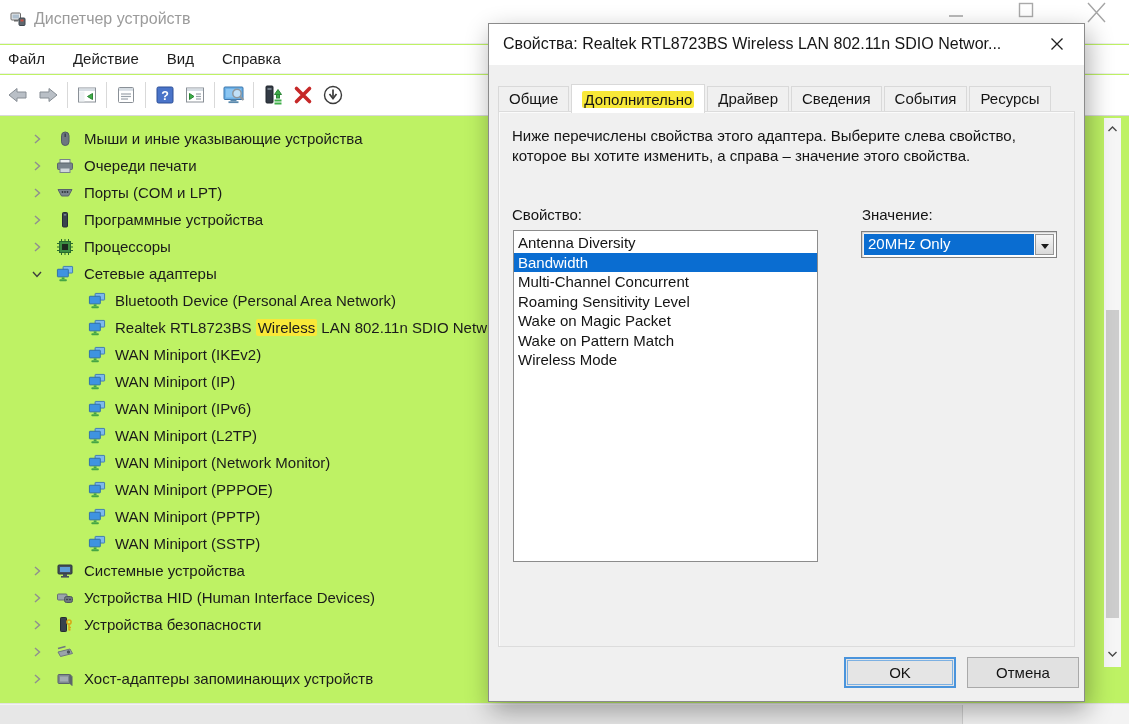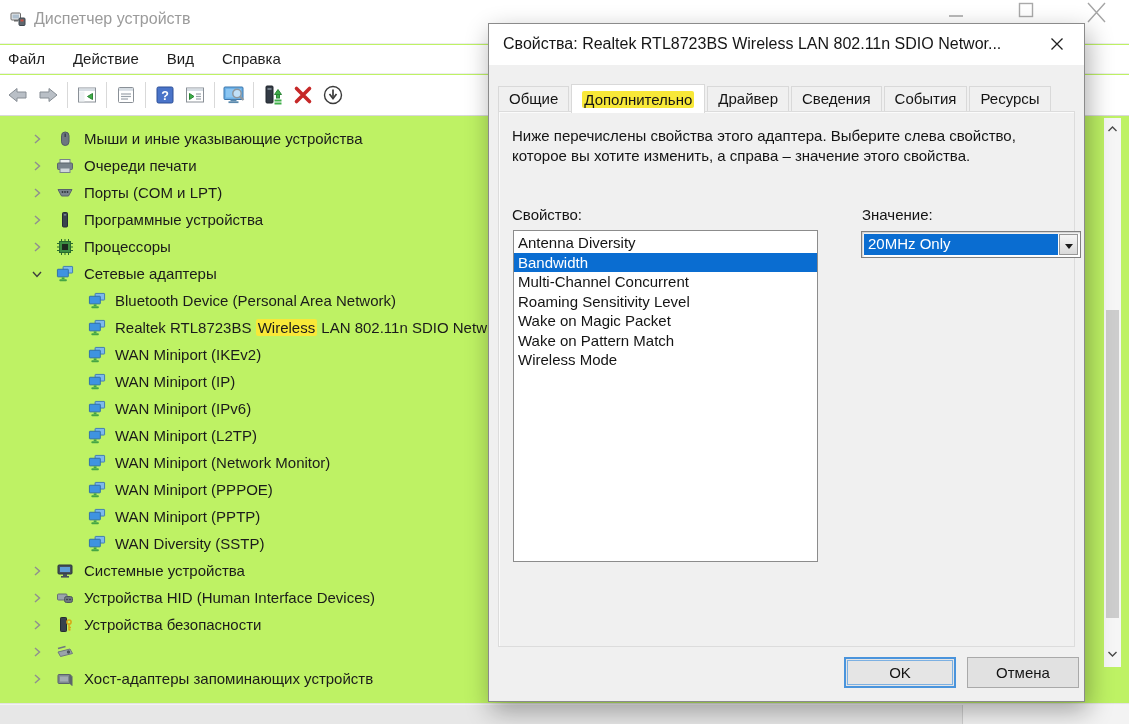--- a/index.html
+++ b/index.html
@@ -45,21 +45,21 @@
   .tab{font-size:15px;color:#141414;padding:3px 10px 4px;background:#f0f0f0;border:1px solid #d9d9d9;border-bottom:none;margin-right:2px;white-space:nowrap;}
   .tab.active{background:#fff;padding-top:6px;padding-bottom:5px;margin-bottom:-2px;position:relative;z-index:3;}
   .tabpage{position:absolute;left:9px;top:87px;width:577px;height:536px;background:#f0f0f0;border:1px solid #dcdcdc;box-sizing:border-box;z-index:1;box-shadow:inset 1px 1px 0 #fbfbfb;}
   .desc{position:absolute;left:13px;top:14px;width:524px;font-size:15px;line-height:20px;color:#141414;}
   .lbl{position:absolute;font-size:15px;color:#141414;}
   .lbl-prop{left:13px;top:94px;}
   .lbl-val{left:363px;top:94px;}
   .listbox{position:absolute;left:14px;top:118px;width:305px;height:332px;background:#fff;border:1px solid #8c8c8c;box-sizing:border-box;padding-top:2px;overflow:hidden;}
   .lb-item{height:19.5px;line-height:19.5px;font-size:15px;padding-left:4px;color:#141414;white-space:nowrap;}
   .lb-item.selected{background:#0a6dd1;color:#fff;}
-  .combo{position:absolute;left:362px;top:119px;width:220px;height:27px;background:#fff;border:1px solid #7f7f7f;box-shadow:inset 1px 1px 2px rgba(0,0,0,0.22);display:flex;align-items:stretch;padding:2px;box-sizing:border-box;}
+  .combo{position:absolute;left:362px;top:119px;width:196px;height:27px;background:#fff;border:1px solid #7f7f7f;box-shadow:inset 1px 1px 2px rgba(0,0,0,0.22);display:flex;align-items:stretch;padding:2px;box-sizing:border-box;}
   .combo-text{flex:1;background:#0a6dd1;color:#fff;font-size:15px;line-height:19px;padding-left:4px;white-space:nowrap;overflow:hidden;}
   .combo-btn{width:19px;margin-left:1px;background:linear-gradient(#f6f6f6,#d9d9d9);border:1px solid #979797;display:flex;align-items:center;justify-content:center;box-sizing:border-box;}
   .btn{position:absolute;width:112px;height:31px;font-size:15px;font-family:inherit;color:#141414;cursor:default;}
   .btn-ok{left:355px;top:633px;background:#e5e5e5;border:2px solid #4a94dc;outline:1px solid #7cb0e2;outline-offset:-4px;}
   .btn-cancel{left:478px;top:633px;background:#e1e1e1;border:1px solid #a9a9a9;text-align:center;}
 </style>
 </head>
 <body>
 
 <div class="screen">
@@ -402,21 +402,21 @@
       </div>
       <div class="tree-row d1">
         <span class="tree-icon">
           <svg width="19" height="18" viewBox="0 0 19 18">
             <rect x="7.5" y="1" width="10" height="7" rx="0.5" fill="#7db9ec" stroke="#3d7ab5"></rect>
             <rect x="1.5" y="4" width="11.5" height="8" rx="0.5" fill="#3f93e0" stroke="#2d6da9"></rect>
             <rect x="6" y="12.5" width="3" height="2" fill="#45a545"></rect>
             <rect x="3.5" y="14.5" width="8" height="2.2" rx="1" fill="#45a545"></rect>
           </svg>
         </span>
-        <span class="tree-label">WAN Diversity (SSTP)</span>
+        <span class="tree-label">WAN Miniport (SSTP)</span>
       </div>
       <div class="tree-row d0">
         <span class="chev">
           <svg width="12" height="12" viewBox="0 0 12 12">
             <polyline points="4,2 8.5,6 4,10" fill="none" stroke="#8f8f8f" stroke-width="1.4"></polyline>
           </svg>
         </span>
         <span class="tree-icon">
           <svg width="18" height="18" viewBox="0 0 18 18">
             <rect x="2" y="3" width="14" height="9" rx="1" fill="#45505c" stroke="#2c343d"></rect>

